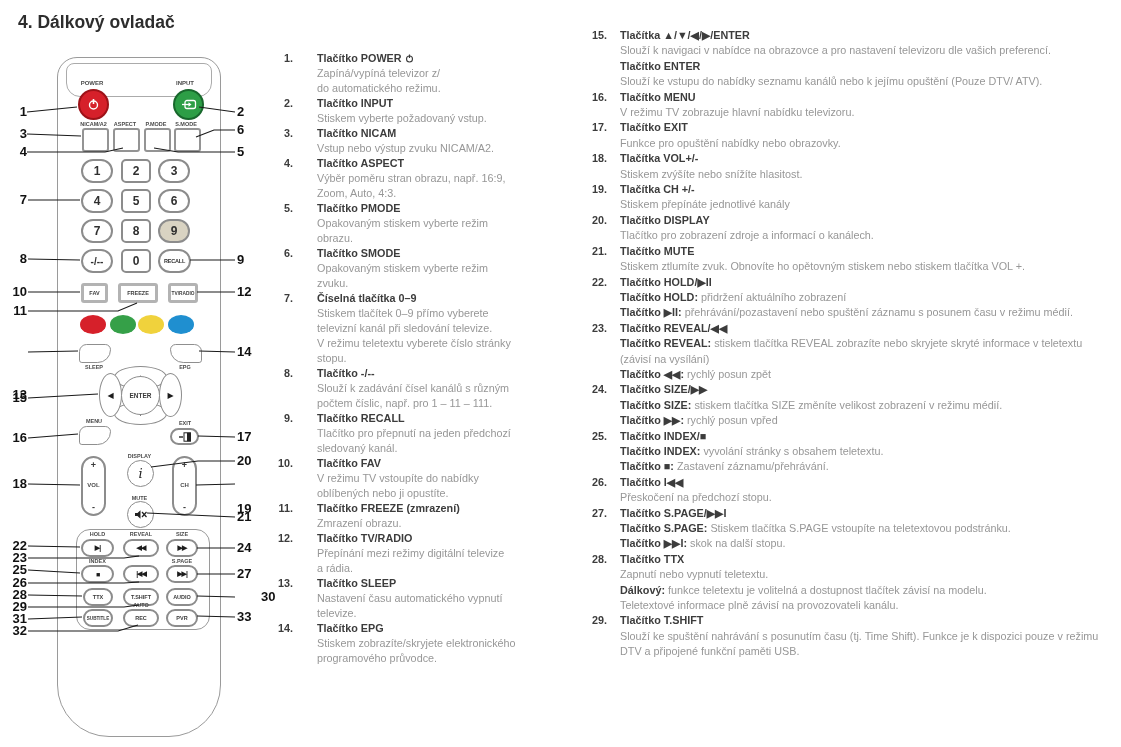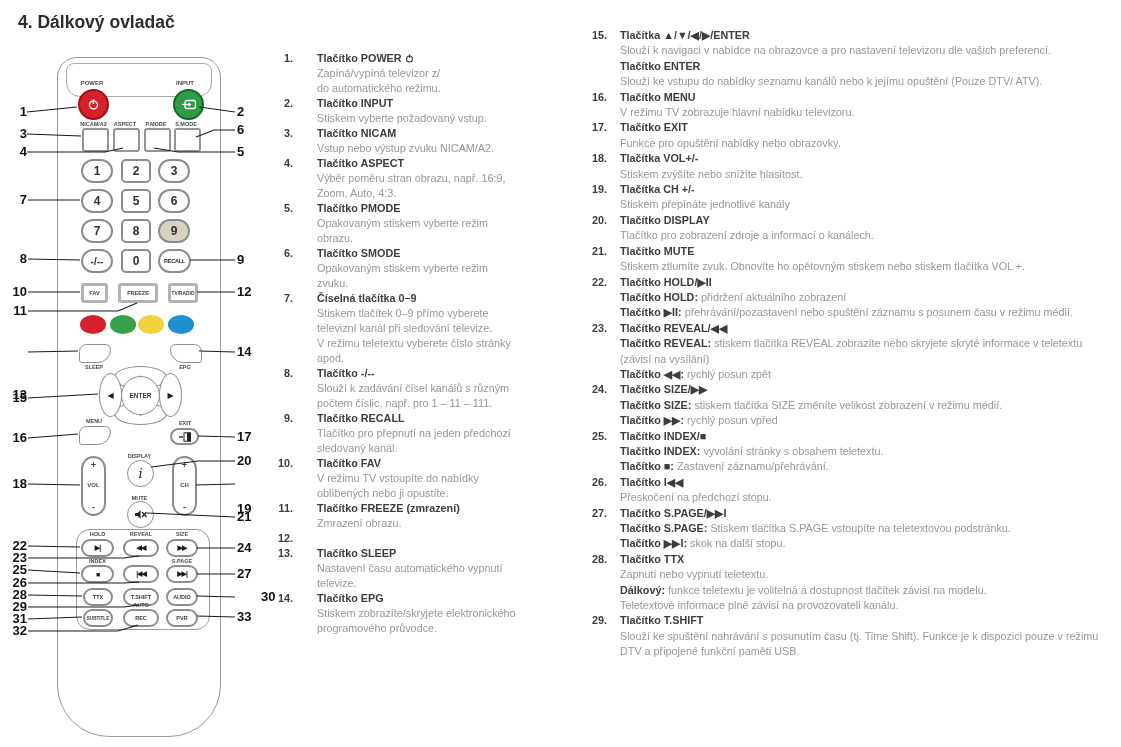--- a/index.html
+++ b/index.html
@@ -344,21 +344,21 @@
         </div>
     </div>
 
     <div class="li">
       <div class="num">7.</div>
       <div class="content">
           <div class="hd">Číselná tlačítka 0–9</div>
           <div class="bl">Stiskem tlačítek 0–9 přímo vyberete</div>
           <div class="bl">televizní kanál při sledování televize.</div>
           <div class="bl">V režimu teletextu vyberete číslo stránky</div>
-          <div class="bl">apod.</div>
+          <div class="bl">stopu.</div>
         </div>
     </div>
 
     <div class="li">
       <div class="num">8.</div>
       <div class="content">
           <div class="hd">Tlačítko -/--</div>
           <div class="bl">Slouží k zadávání čísel kanálů s různým</div>
           <div class="bl">počtem číslic, např. pro 1 – 11 – 111.</div>
         </div>
@@ -385,20 +385,25 @@
     <div class="li">
       <div class="num">11.</div>
       <div class="content">
           <div class="hd">Tlačítko FREEZE (zmrazení)</div>
           <div class="bl">Zmrazení obrazu.</div>
         </div>
     </div>
 
     <div class="li">
       <div class="num">12.</div>
+      <div class="content">
+          <div class="hd">Tlačítko TV/RADIO</div>
+          <div class="bl">Přepínání mezi režimy digitální televize</div>
+          <div class="bl">a rádia.</div>
+        </div>
     </div>
 
     <div class="li">
       <div class="num">13.</div>
       <div class="content">
           <div class="hd">Tlačítko SLEEP</div>
           <div class="bl">Nastavení času automatického vypnutí</div>
           <div class="bl">televize.</div>
         </div>
     </div>

